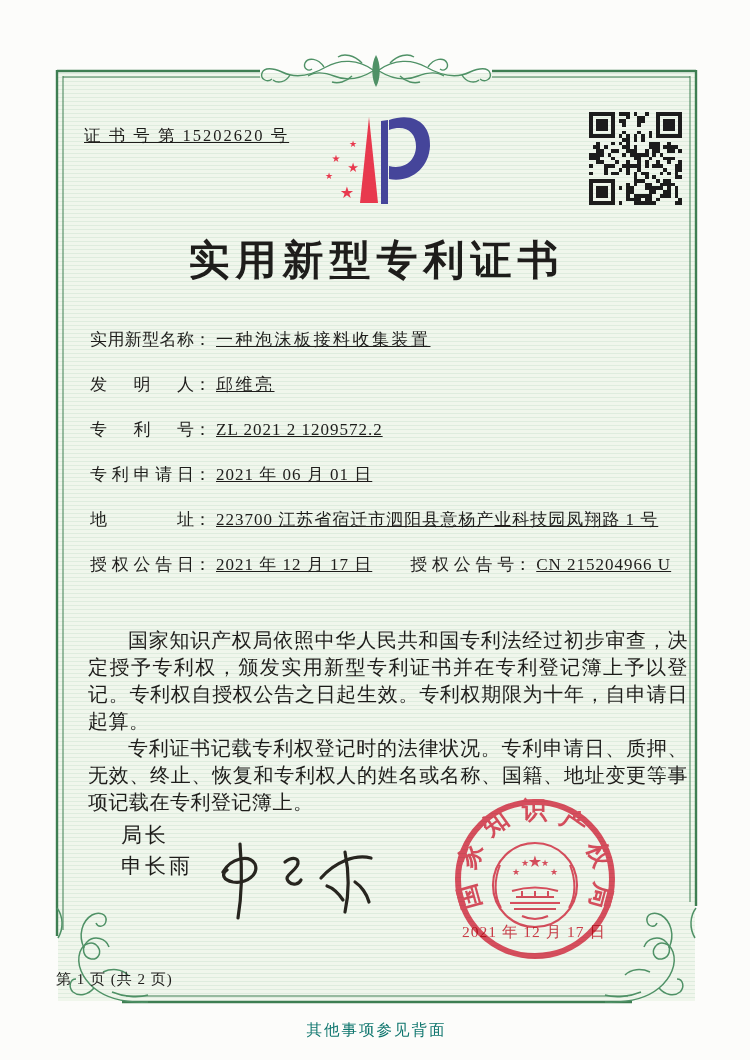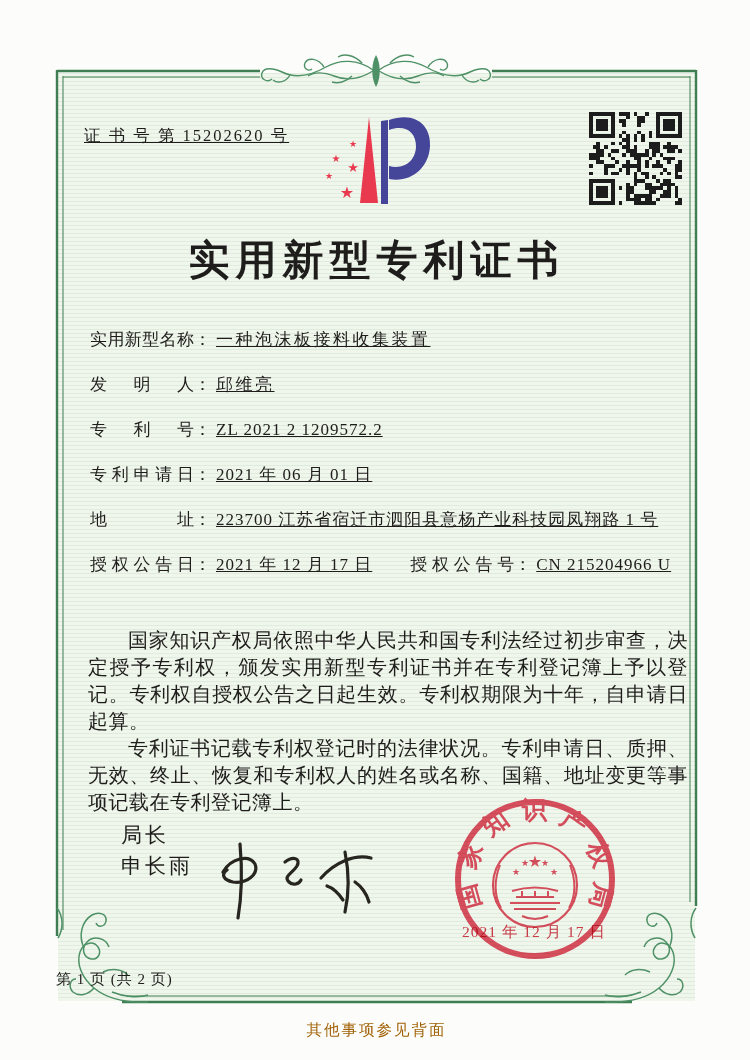--- a/index.html
+++ b/index.html
@@ -27,21 +27,21 @@
   .pair2{margin-left:38px;}
   .paras{position:absolute;left:88px;top:627px;width:600px;font-size:20px;line-height:27px;text-align:justify;}
   .paras p{margin:0;text-indent:2em;letter-spacing:.5px;}
   .signoff{position:absolute;left:105px;top:820px;font-size:21px;letter-spacing:3px;line-height:31px;margin-left:16px;}
   .sig-svg{position:absolute;left:193px;top:832px;}
   .seal{position:absolute;left:448px;top:795px;width:175px;height:175px;mix-blend-mode:multiply;opacity:.95;}
   .seal-date{position:absolute;left:462px;top:922px;font-size:15.5px;color:#d8404f;
     letter-spacing:1px;mix-blend-mode:multiply;white-space:nowrap;}
   .page-note{position:absolute;left:56px;top:970px;width:641px;text-align:left;font-size:15px;letter-spacing:1px;}
   .back-note{position:absolute;left:56px;top:1020px;width:641px;text-align:center;font-size:15.5px;
-    color:#a16207;letter-spacing:2px;}
+    color:#0f766e;letter-spacing:2px;}
 </style>
 </head>
 <body>
 
 <div class="page">
 
   <div class="paper"></div>
 
   <svg class="frame-svg" viewBox="0 0 750 1060" aria-hidden="true">
     <g stroke="#3e7e52" fill="none">

